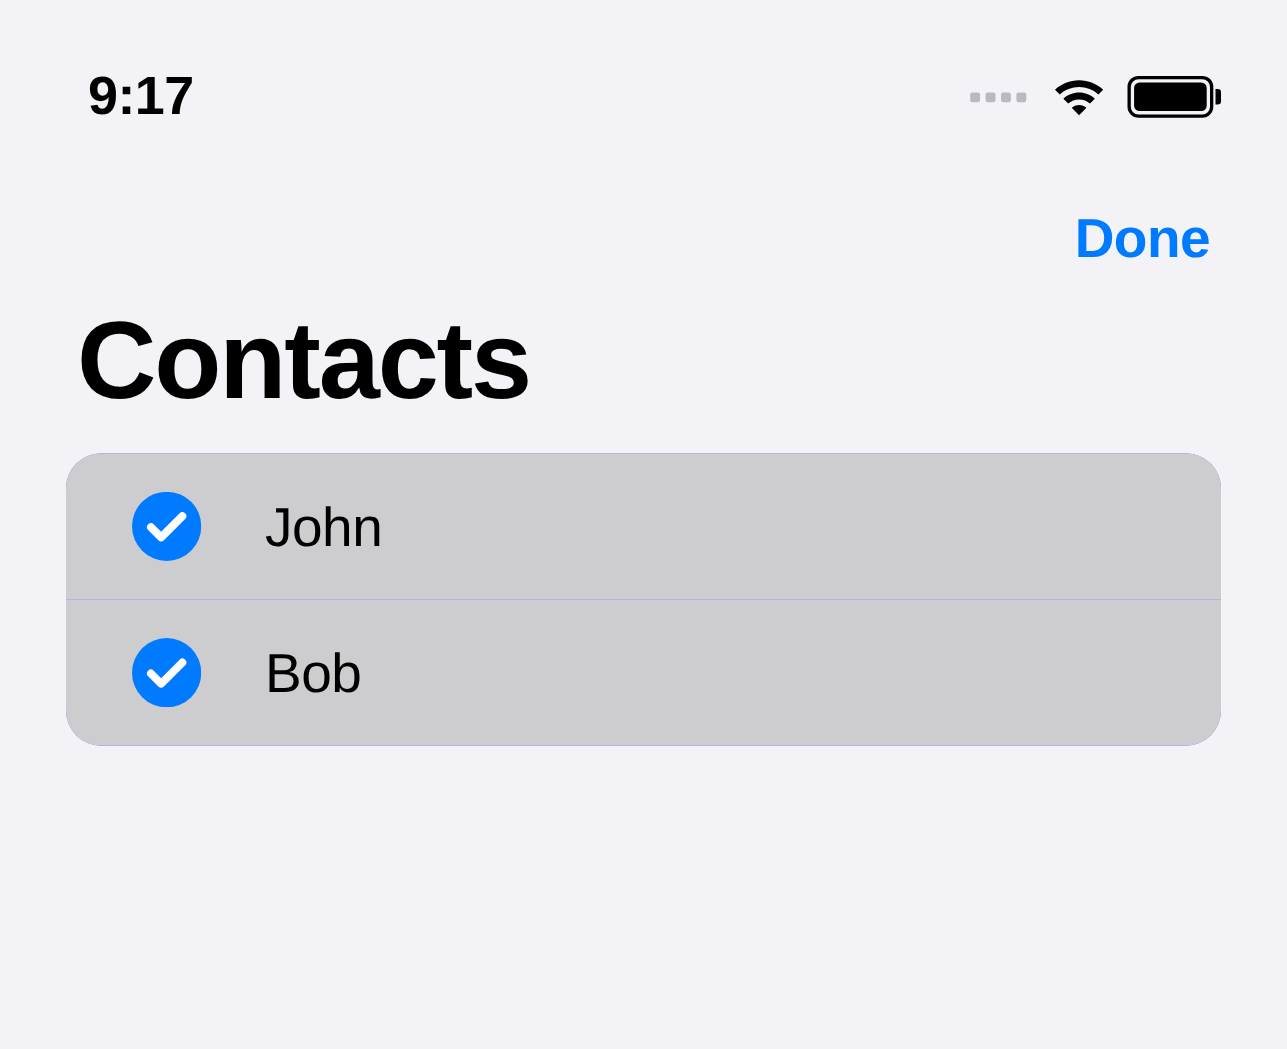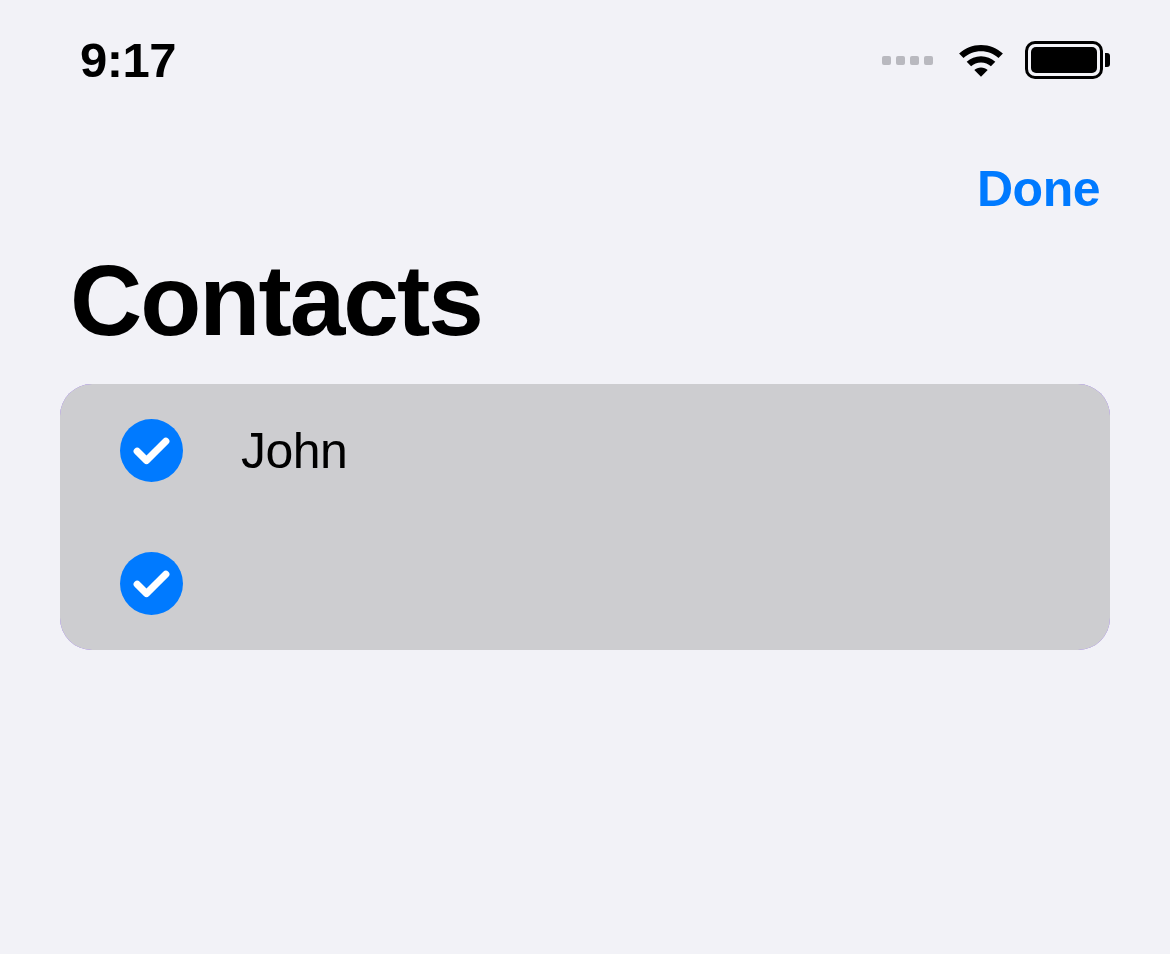--- a/index.html
+++ b/index.html
@@ -11,20 +11,21 @@
       color: #000;
     }
 
     
     .status-bar {
       height: 120px;
       display: flex;
       align-items: center;
       justify-content: space-between;
       padding: 0 60px 0 80px;
+      margin-top: 28px;
     }
     .status-time {
       font-size: 49px;
       font-weight: 600;
       letter-spacing: -0.5px;
     }
     .status-right {
       display: flex;
       align-items: center;
       gap: 18px;
@@ -179,15 +180,16 @@
   </div>
 
 
   <div class="row selected">
     <span class="check">
       <svg viewBox="0 0 44 44">
           <circle cx="22" cy="22" r="22" fill="#007aff"></circle>
           <path d="M12 22.5l6.5 6.5L32 15.5" stroke="#fff" stroke-width="5" fill="none" stroke-linecap="round" stroke-linejoin="round"></path>
         </svg>
     </span>
+    <span class="label">Bob</span>
   </div>
 
 </div>
 
 </body></html>

